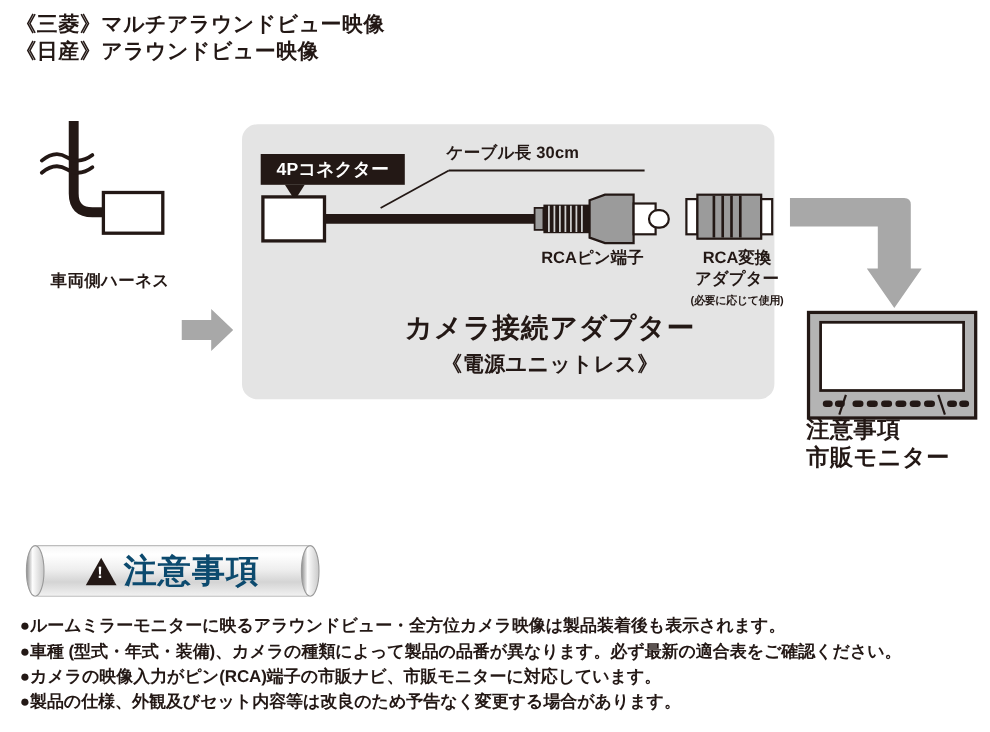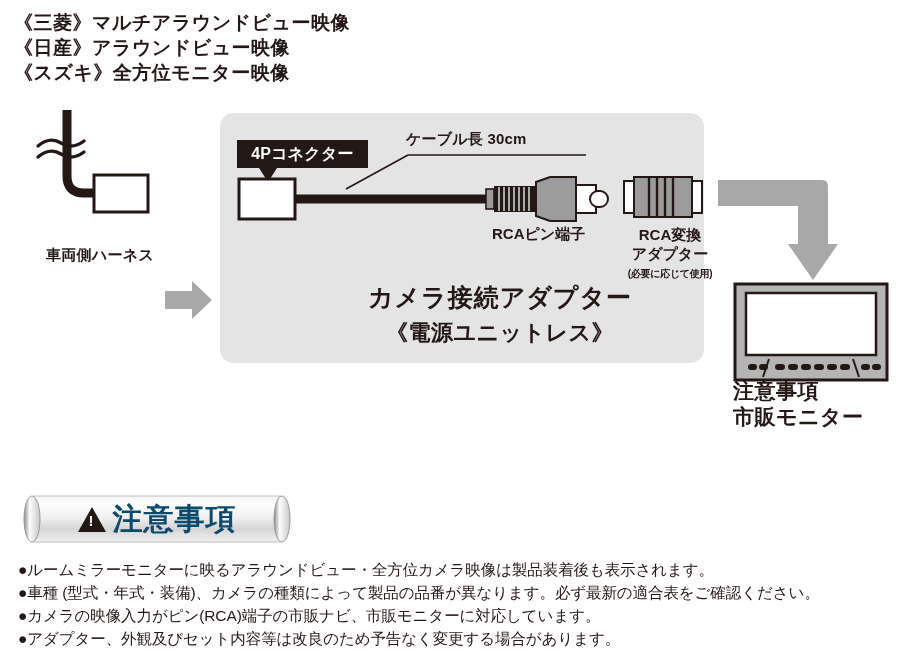--- a/index.html
+++ b/index.html
@@ -142,21 +142,21 @@
     width: 560px;
     text-align: center;
   }
   .product-name .pn-main {
     font-size: 25px;
     font-weight: bold;
     letter-spacing: 1px;
     color: #231815;
   }
   .product-name .pn-sub {
-    font-size: 22px;
+    font-size: 19px;
     font-weight: bold;
     letter-spacing: 0.5px;
     color: #231815;
     margin-top: 4px;
     font-family: Liberation Serif, serif;
   }
 
   
   .cap-rca-pin {
     position: absolute;
@@ -261,34 +261,33 @@
 
   
   .notes {
     position: absolute;
     left: 18px;
     top: 558px;
     width: 870px;
   }
   .note-row {
     font-size: 15.5px;
-    font-weight: normal;
+    font-weight: bold;
     line-height: 23px;
     letter-spacing: -0.1px;
     color: #231815;
     white-space: nowrap;
   }
 </style>
 </head>
 <body>
 
 <div class="title-block">
   <div class="title-line">《三菱》マルチアラウンドビュー映像</div>
   <div class="title-line">《日産》アラウンドビュー映像</div>
-  <div class="title-line">《スズキ》全方位モニター映像</div>
 </div>
 
 <div class="stage">
 
   <div class="harness">
     <svg class="harness-svg" width="180" height="145" viewBox="0 0 180 145">
       <path d="M37 0 L37 66 Q37 83 54 83 L68 83" fill="none" stroke="#231815" stroke-width="9"></path>
       <path d="M8 36 Q20 26 31 33 Q42 40 54 31" fill="none" stroke="#231815" stroke-width="3.4" stroke-linecap="round"></path>
       <path d="M8 47 Q20 37 31 44 Q42 51 54 42" fill="none" stroke="#231815" stroke-width="3.4" stroke-linecap="round"></path>
       <rect x="64" y="65" width="54" height="37" fill="#ffffff" stroke="#231815" stroke-width="3"></rect>
@@ -420,14 +419,14 @@
   <div class="warn-text">
     <span class="warn-tri"></span>
     <span class="warn-label">注意事項</span>
   </div>
 </div>
 
 <div class="notes">
   <div class="note-row">●ルームミラーモニターに映るアラウンドビュー・全方位カメラ映像は製品装着後も表示されます。</div>
   <div class="note-row">●車種 (型式・年式・装備)、カメラの種類によって製品の品番が異なります。必ず最新の適合表をご確認ください。</div>
   <div class="note-row">●カメラの映像入力がピン(RCA)端子の市販ナビ、市販モニターに対応しています。</div>
-  <div class="note-row">●アダプター、外観及びセット内容等は改良のため予告なく変更する場合があります。</div>
+  <div class="note-row">●製品の仕様、外観及びセット内容等は改良のため予告なく変更する場合があります。</div>
 </div>
 
 </body></html>

